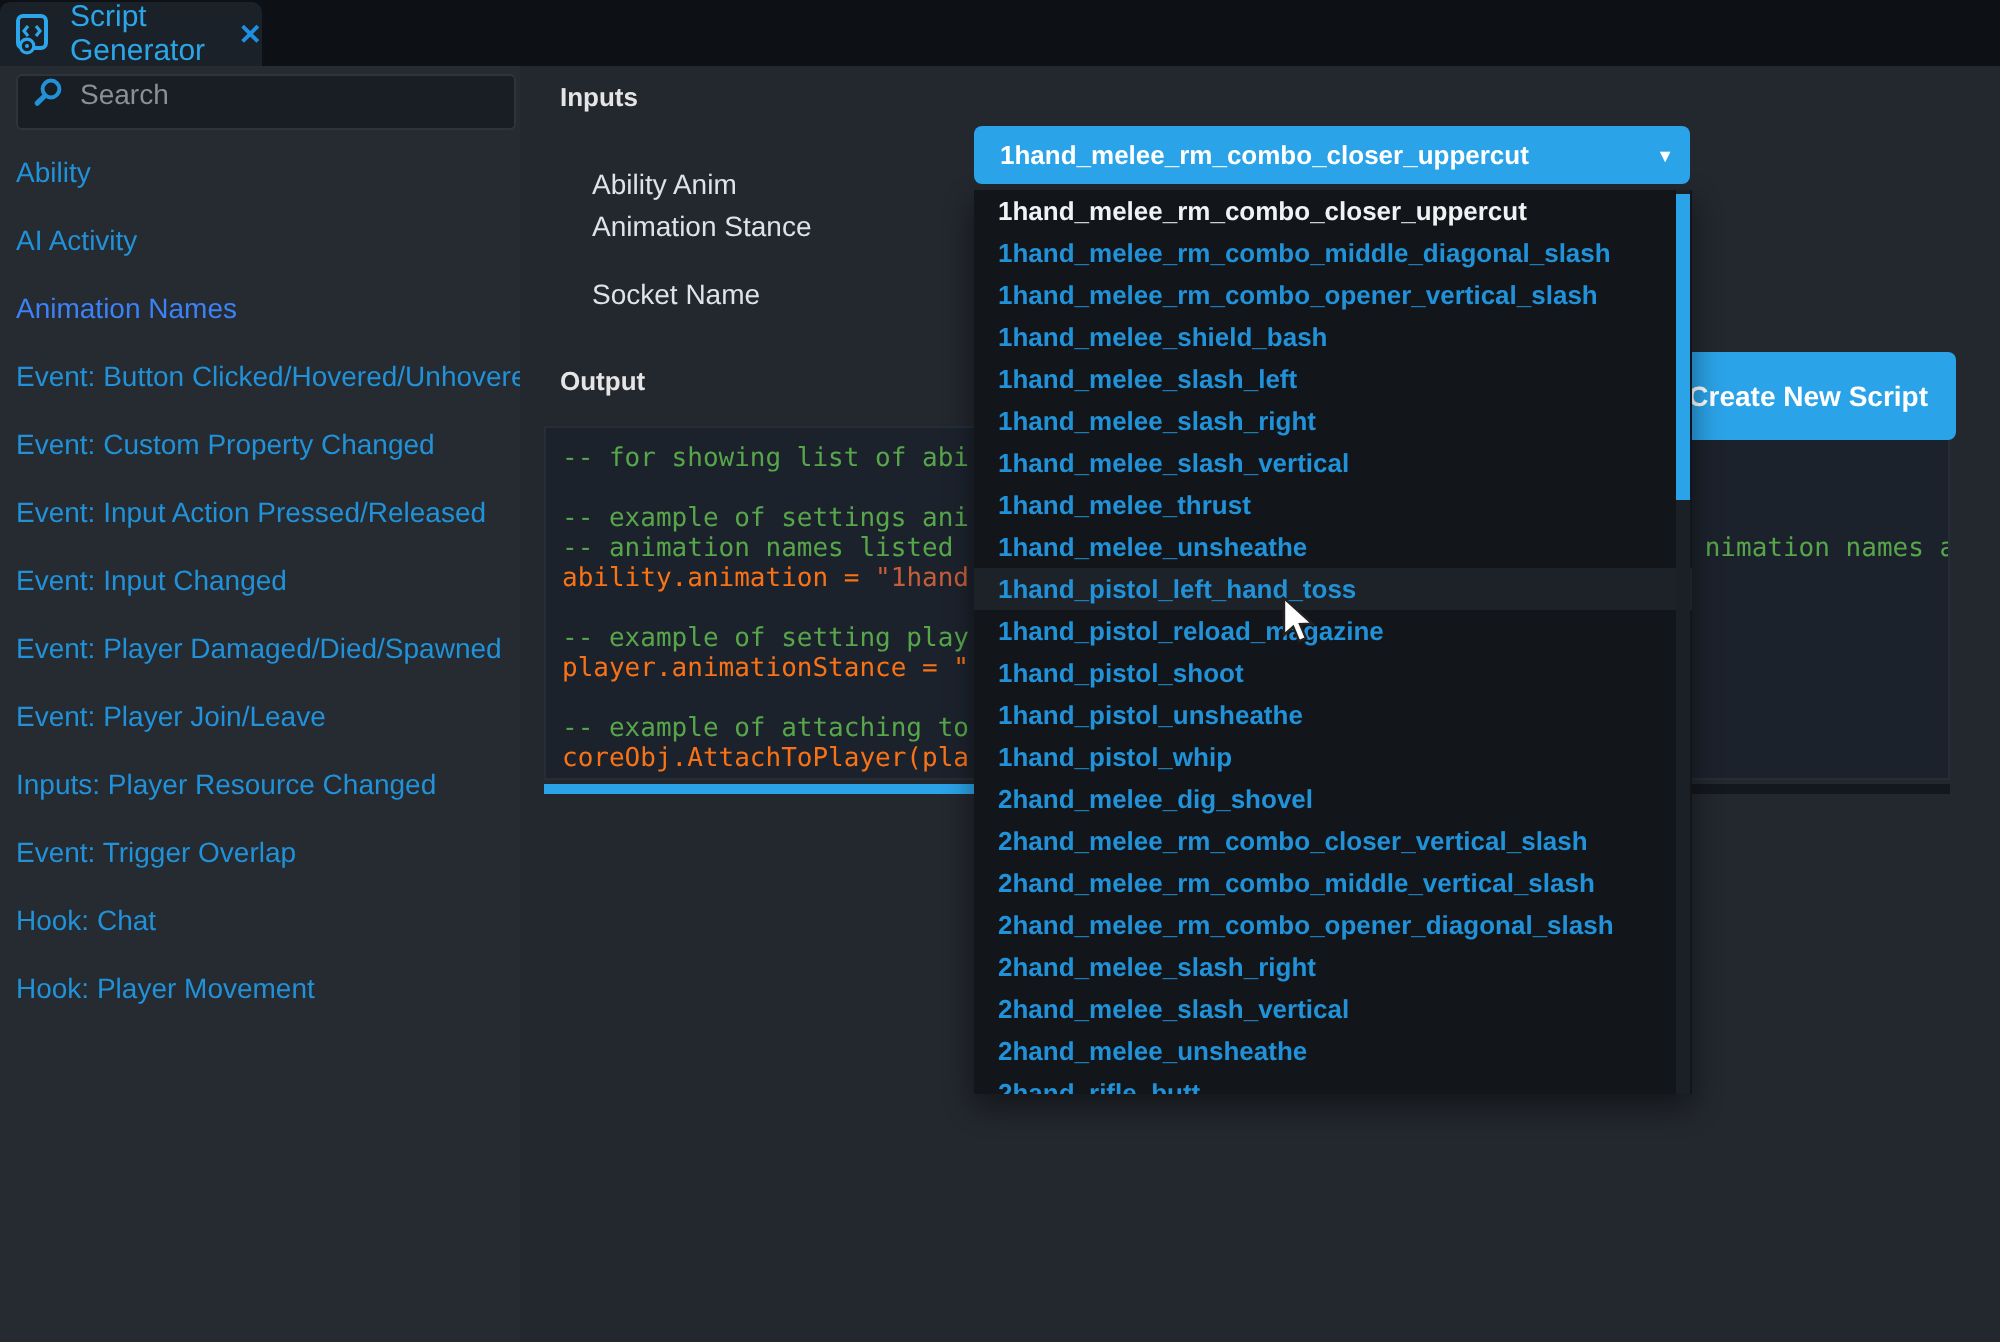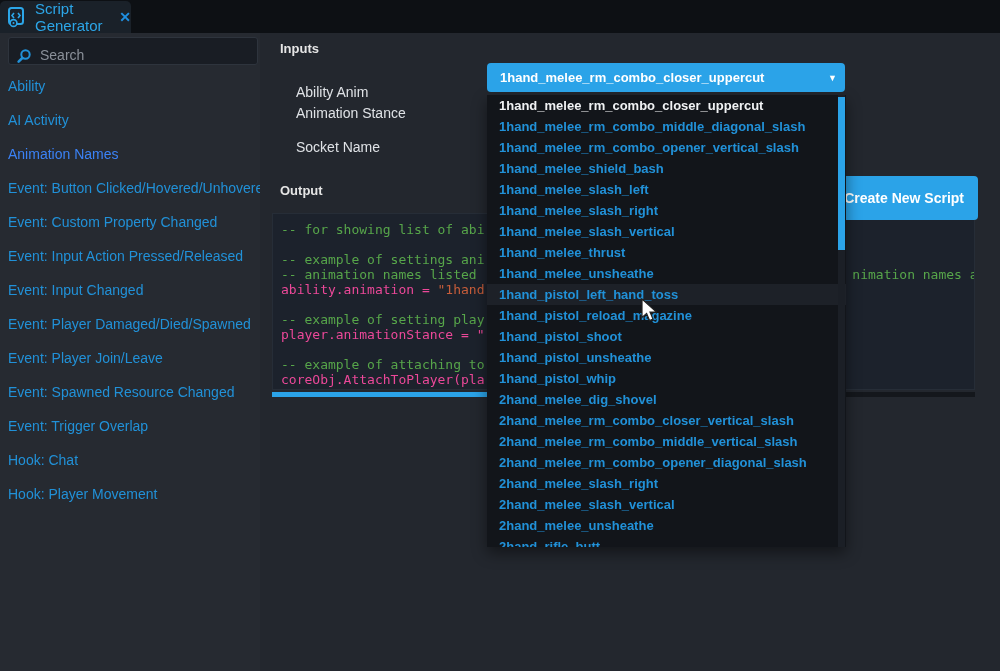--- a/index.html
+++ b/index.html
@@ -12,21 +12,21 @@
   
   .topbar{position:absolute;left:0;top:0;width:1000px;height:33px;background:#0D1014;}
   .tab{position:absolute;left:0;top:1px;width:131px;height:32px;background:#1A2129;
        border-radius:5px 5px 0 0;display:flex;align-items:center;cursor:pointer;}
   .tab-icon{margin-left:6px;display:flex;}
   .tab-label{color:#2CA6E8;font-size:15px;margin-left:7px;}
   .tab-close{color:#1F8FE0;font-size:14px;font-weight:bold;margin-left:8px;cursor:pointer;}
   
   .sidebar{position:absolute;left:0;top:33px;width:260px;height:638px;background:#262A31;}
   .search-box{position:absolute;left:8px;top:4px;width:250px;height:28px;background:#191D24;
-              border:1px solid #2E343D;border-radius:3px;display:flex;align-items:flex-end;box-sizing:border-box;}
+              border:1px solid #2E343D;border-radius:3px;display:flex;align-items:flex-start;box-sizing:border-box;}
   .search-box svg{margin-left:7px;flex:0 0 auto;}
   .search-input{background:transparent;border:none;outline:none;color:#C9CED4;
                 font-size:14px;margin-left:6px;width:200px;font-family:"Liberation Sans",sans-serif;}
   .search-input::placeholder{color:#8A9099;}
   .side-list{position:absolute;left:0;top:36px;width:260px;}
   .side-item{height:34px;line-height:34px;padding-left:8px;font-size:14px;color:#2191D8;
              white-space:nowrap;overflow:hidden;cursor:pointer;}
   .side-item.selected{color:#3b82f6;}
   
   .main{position:absolute;left:260px;top:33px;width:740px;height:638px;background:#23272E;}
@@ -43,21 +43,21 @@
   
   .create-btn{position:absolute;left:572px;top:143px;width:146px;height:44px;background:#2BA3E8;
               border:none;border-radius:4px;color:#FFFFFF;font-size:14px;font-weight:bold;
               font-family:"Liberation Sans",sans-serif;cursor:pointer;z-index:2;text-align:right;padding-right:14px;}
   
   .code-panel{position:absolute;left:12px;top:180px;width:703px;height:177px;background:#1C222C;
               border:1px solid #262D37;box-sizing:border-box;overflow:hidden;z-index:1;padding:8px 0 0 8px;}
   .code-line{height:15px;line-height:15px;font-family:"DejaVu Sans Mono","Liberation Mono",monospace;
              font-size:13px;white-space:pre;}
   .code-line .comment{color:#57A64A;}
-  .code-line .code{color:#ec4899;margin-top:13px;}
+  .code-line .code{color:#f97316;margin-top:13px;}
   .code-line .string{color:#C75D3A;}
   
   .hscroll-track{position:absolute;left:12px;top:359px;width:703px;height:5px;background:#14171C;z-index:1;}
   .hscroll-thumb{position:absolute;left:0;top:0;width:360px;height:5px;background:#2BA3E8;cursor:pointer;}
   
   .dropdown-list{position:absolute;left:227px;top:62px;width:359px;height:452px;background:#12151A;
                  z-index:5;overflow:hidden;box-shadow:0 6px 14px rgba(0,0,0,0.45);}
   .dd-option{height:21px;line-height:21px;padding-left:12px;font-size:13px;font-weight:bold;
              color:#2191D8;white-space:nowrap;cursor:pointer;}
   .dd-option.current{color:#F0F2F4;}
@@ -97,21 +97,21 @@
   <div class="side-list" id="sidebar-list">
       <div class="side-item">Ability</div>
       <div class="side-item">AI Activity</div>
       <div class="side-item selected">Animation Names</div>
       <div class="side-item">Event: Button Clicked/Hovered/Unhovered</div>
       <div class="side-item">Event: Custom Property Changed</div>
       <div class="side-item">Event: Input Action Pressed/Released</div>
       <div class="side-item">Event: Input Changed</div>
       <div class="side-item">Event: Player Damaged/Died/Spawned</div>
       <div class="side-item">Event: Player Join/Leave</div>
-      <div class="side-item">Event: Spawned Resource Changed</div>
+      <div class="side-item">Inputs: Player Resource Changed</div>
       <div class="side-item">Event: Trigger Overlap</div>
       <div class="side-item">Hook: Chat</div>
       <div class="side-item">Hook: Player Movement</div>
     </div>
 </div>
 
 <div class="main">
   <div class="section-header inputs-header">Inputs</div>
   <div id="input-fields">
       <div class="field-label" style="top: 51px;">Ability Anim</div>

